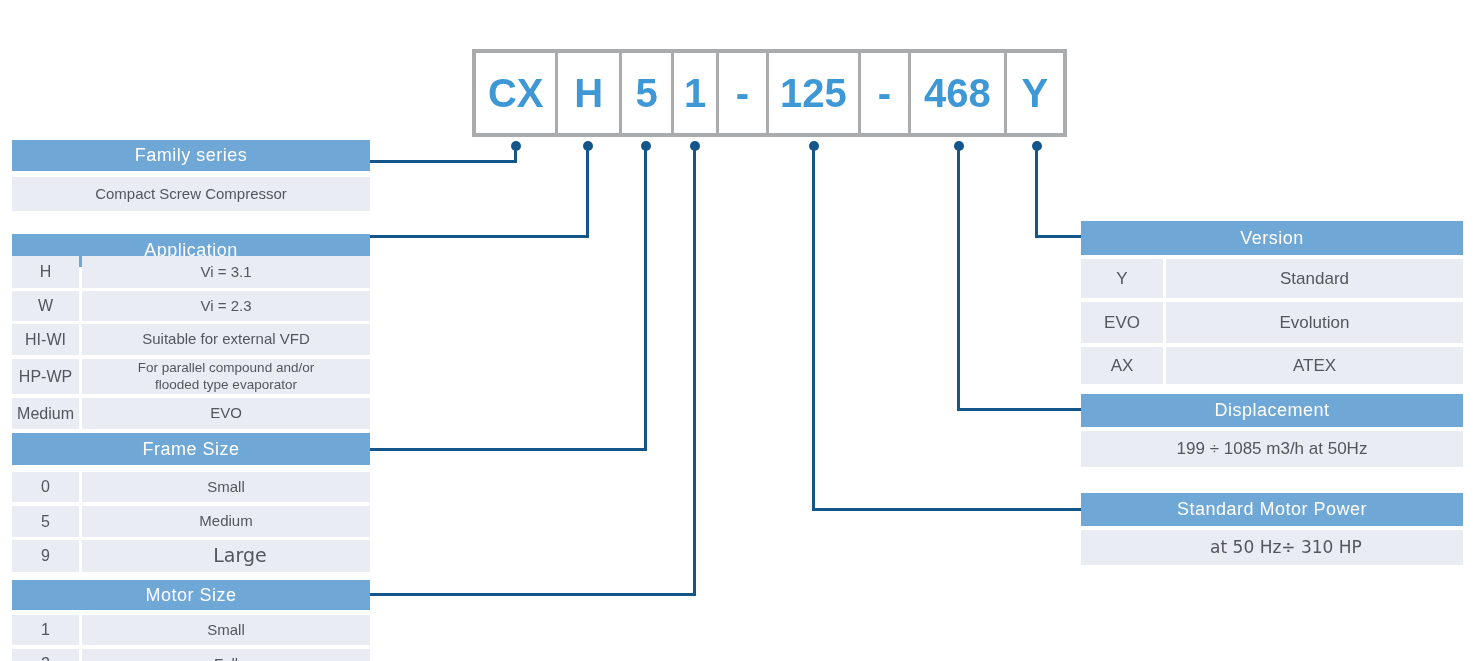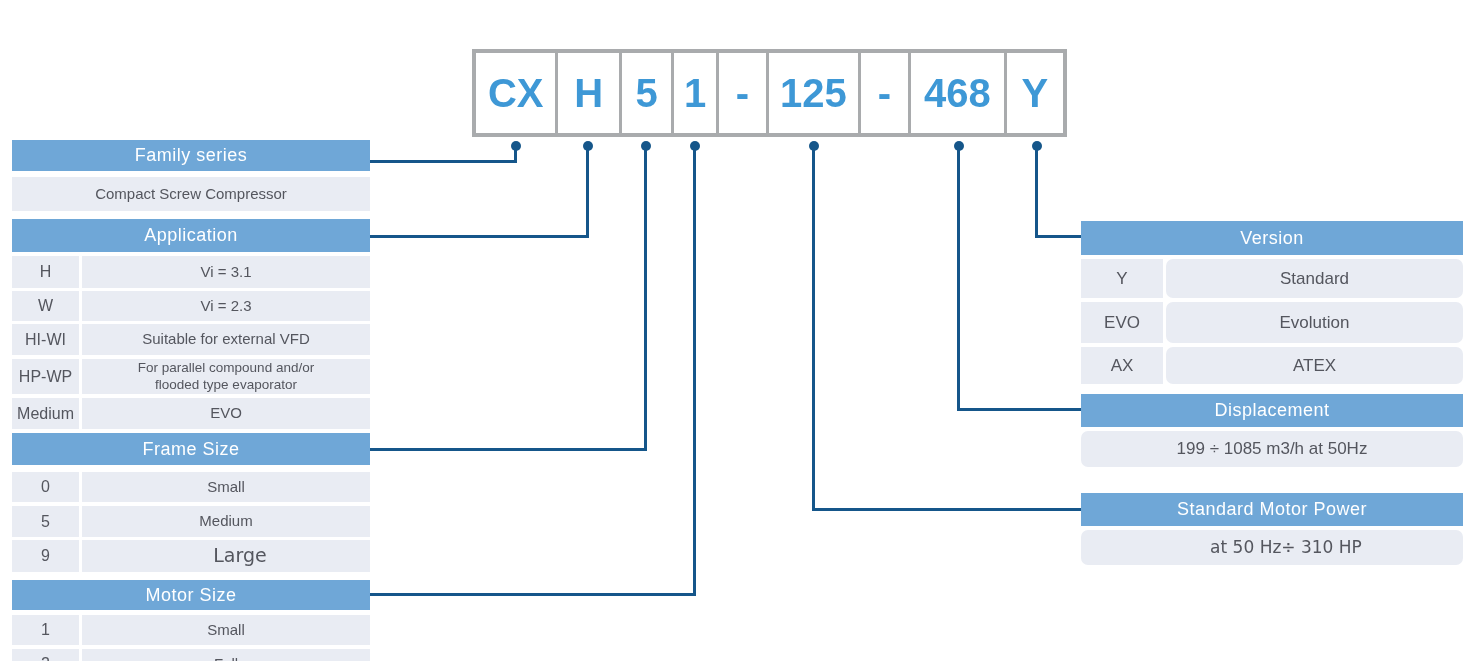--- a/index.html
+++ b/index.html
@@ -29,21 +29,21 @@
     align-items:center;justify-content:center;font-size:18px;letter-spacing:0.5px;}
   .trow{position:absolute;display:flex;gap:3px;}
   .cell{background:var(--row-bg);color:var(--text-dark);display:flex;flex-direction:column;
     align-items:center;justify-content:center;font-size:15px;text-align:center;line-height:1.25;}
   .key{flex:0 0 auto;font-size:16px;}
   .val{flex:1 1 auto;}
   .lt{left:12px;width:358px;}
   .lt .key{width:67px;}
   .rt{left:1081px;width:382px;}
   .rt .key{width:82px;font-size:17px;}
-  .rt .val{font-size:17px;border-radius:7px;}
+  .rt .val{font-size:17px;}
   .alt-font{font-family:"DejaVu Sans",sans-serif;padding-left:28px;}
   .small-lines{font-size:13.5px;}
   .big{font-size:19px;}
   .bigger{font-size:20px;}
 </style>
 </head>
 <body>
 
 <div class="canvas">
 
@@ -80,21 +80,21 @@
   <div class="line" style="left:957px;top:114px;width:3px;height:265px"></div>
   <div class="line" style="left:957px;top:376px;width:124px;height:3px"></div>
   <div class="line" style="left:1035px;top:114px;width:3px;height:92px"></div>
   <div class="line" style="left:1035px;top:203px;width:46px;height:3px"></div>
 
   <div class="hdr lt" style="top:108px;height:31px">Family series</div>
   <div class="trow lt" style="top:145px;height:34px">
     <div class="cell val">Compact Screw Compressor</div>
   </div>
 
-  <div class="hdr lt" style="top:187px;height:33px">Application</div>
+  <div class="hdr lt" style="top:202px;height:33px">Application</div>
   <div class="trow lt" style="top:224px;height:32px">
     <div class="cell key">H</div>
     <div class="cell val">Vi = 3.1</div>
   </div>
   <div class="trow lt" style="top:259px;height:30px">
     <div class="cell key">W</div>
     <div class="cell val">Vi = 2.3</div>
   </div>
   <div class="trow lt" style="top:327px;height:35px">
     <div class="cell key">HP-WP</div>

